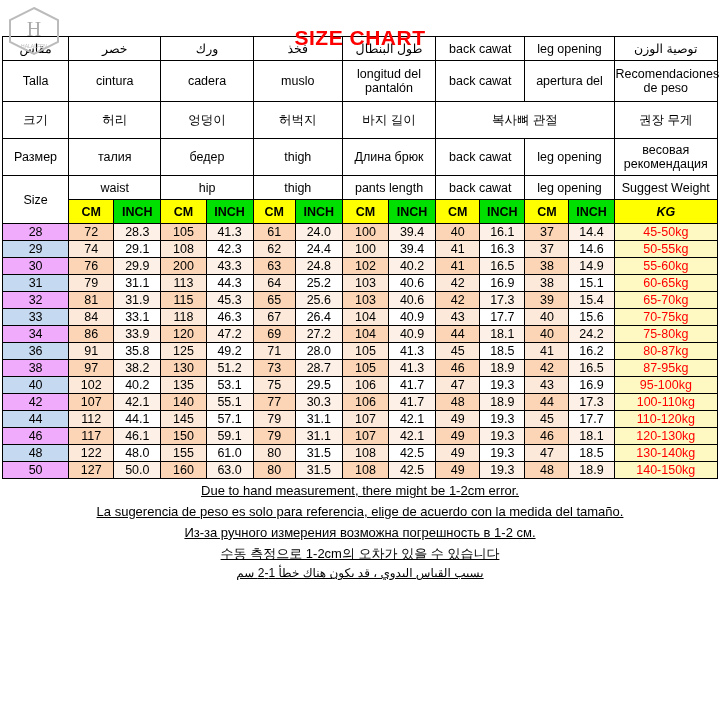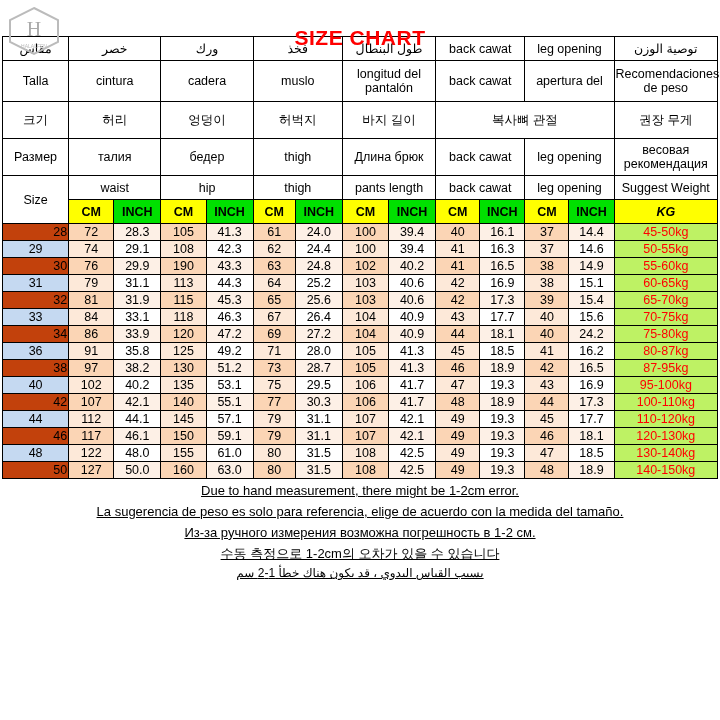--- a/index.html
+++ b/index.html
@@ -50,25 +50,25 @@
   .hdr-tall2 td{height:34px;}
 
   .unit-row td{height:21px;font-weight:bold;}
   .u-cm{background:#ffff00;}
   .u-inch{background:#00e000;}
   .u-kg{background:#ffff00;font-style:italic;}
 
   .size-cell{background:#c5d9f1;}
   .cm-cell{background:#fde9d9;}
   .inch-cell{background:#ffffff;}
-  .kg-cell{color:#ff0000;background:#bef264;}
+  .kg-cell{color:#ff0000;background:#fef9c3;}
 
   .row-alt .cm-cell{background:#fbd5b5;}
   .row-alt .inch-cell{background:#fdf0e6;}
-  .row-alt .size-cell{background:#c2410c;text-align:right;}
+  .row-alt .size-cell{background:#f0abfc;}
 
   .notes{
     margin-top:2px;
     text-align:center;
     font-size:13px;
     line-height:1.45;
     text-decoration:underline;
   }
   .notes div{padding:1px 0;}
   .note-ar{font-size:12px;direction:rtl;}
@@ -208,21 +208,21 @@
           <td class="cm-cell">41</td>
           <td class="inch-cell">16.3</td>
           <td class="cm-cell">37</td>
           <td class="inch-cell">14.6</td>
           <td class="kg-cell">50-55kg</td>
         </tr>
         <tr class="row-alt">
           <td class="size-cell">30</td>
           <td class="cm-cell">76</td>
           <td class="inch-cell">29.9</td>
-          <td class="cm-cell">190</td>
+          <td class="cm-cell">200</td>
           <td class="inch-cell">43.3</td>
           <td class="cm-cell">63</td>
           <td class="inch-cell">24.8</td>
           <td class="cm-cell">102</td>
           <td class="inch-cell">40.2</td>
           <td class="cm-cell">41</td>
           <td class="inch-cell">16.5</td>
           <td class="cm-cell">38</td>
           <td class="inch-cell">14.9</td>
           <td class="kg-cell">55-60kg</td>

